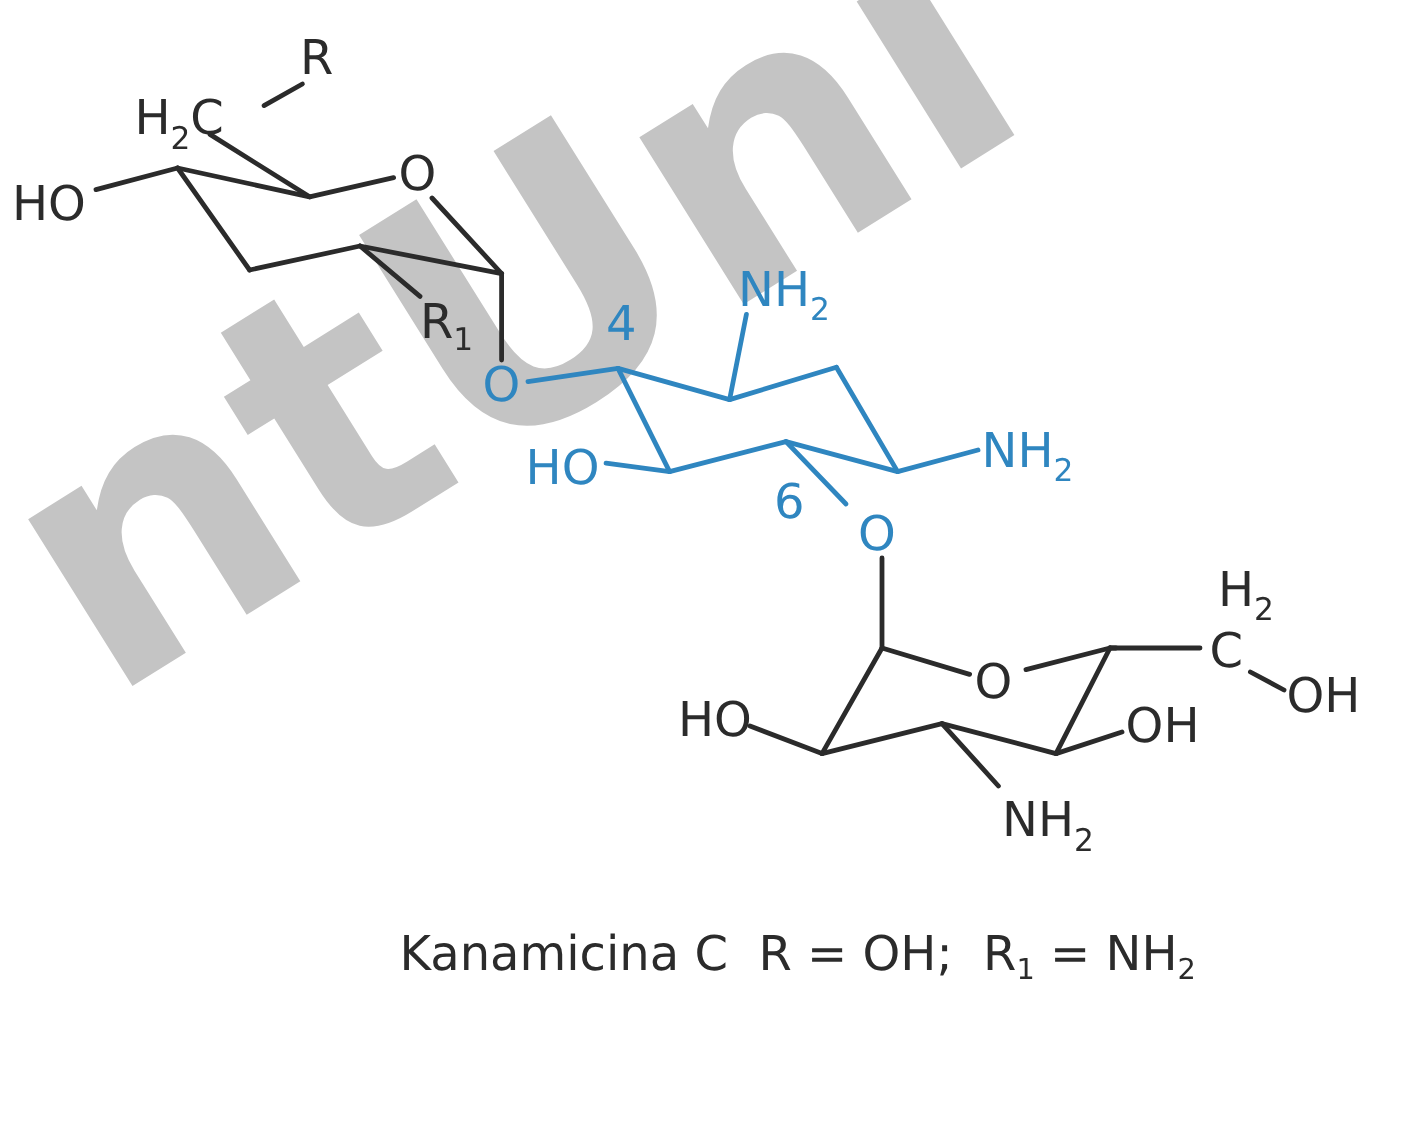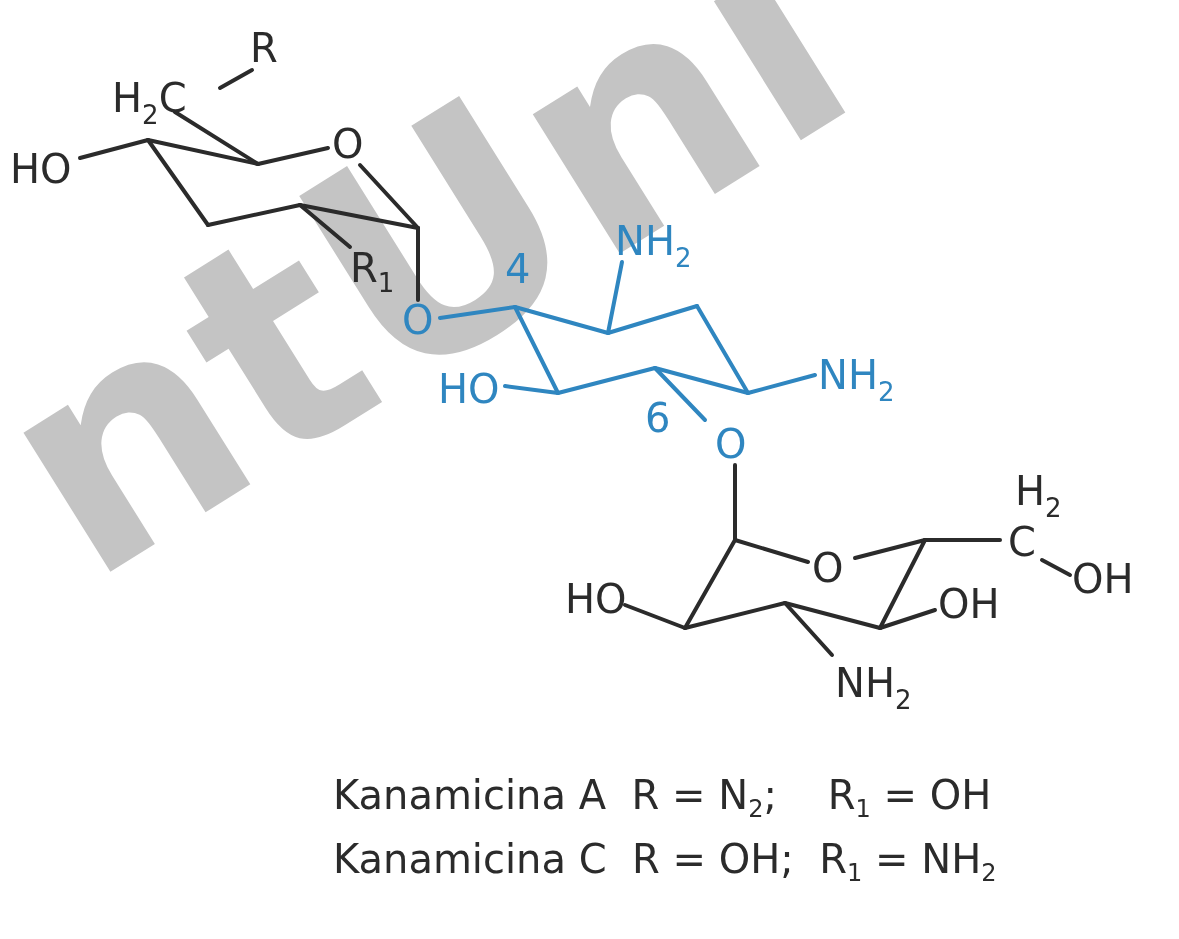--- a/index.html
+++ b/index.html
@@ -95,15 +95,14 @@
     </text>
     <text class="tk" x="1015" y="505">
       <tspan>H</tspan><tspan class="sub" dy="12">2</tspan>
     </text>
     <text class="tk" x="1008" y="556">C</text>
     <text class="tk" x="1072" y="593">OH</text>
   </g>
 </svg>
 
 <div class="legend">
-  <div class="row"><span>Kanamicina A</span>  <span>R = N</span><sub>2</sub><span>;</span>    <span>R</span><sub>1</sub><span> = OH</span><sub></sub></div>
   <div class="row"><span>Kanamicina C</span>  <span>R = OH</span><sub></sub><span>;</span>  <span>R</span><sub>1</sub><span> = NH</span><sub>2</sub></div>
 </div>
 
 </body></html>

